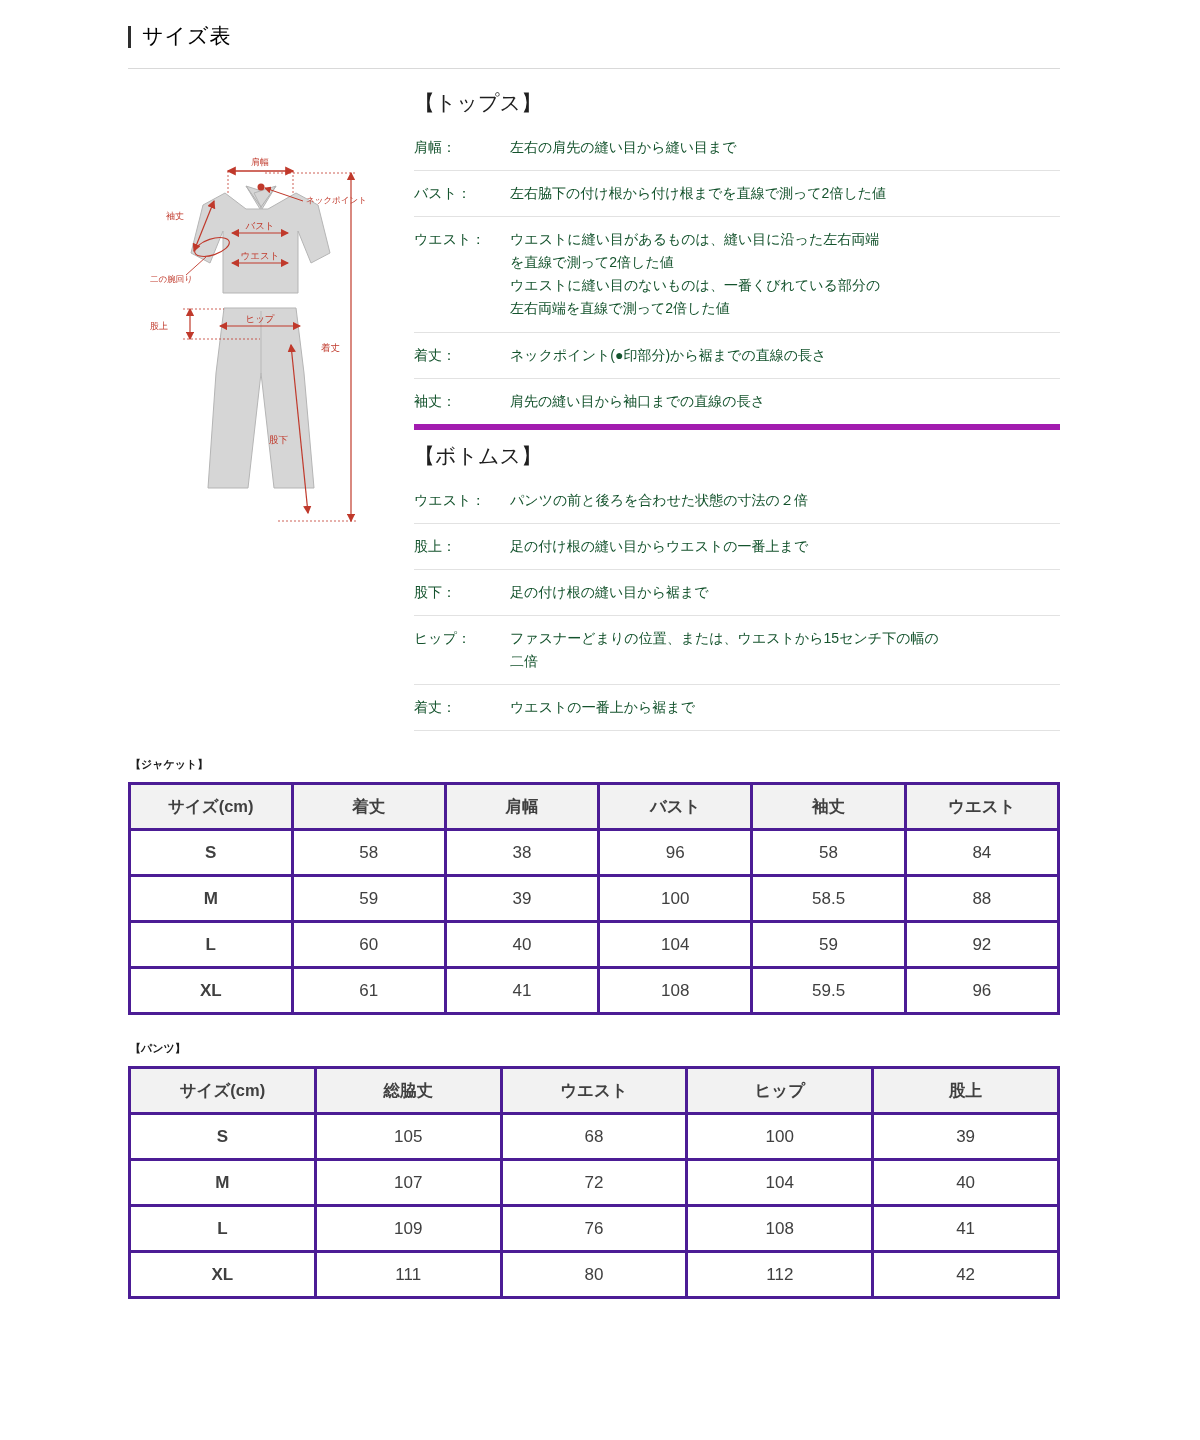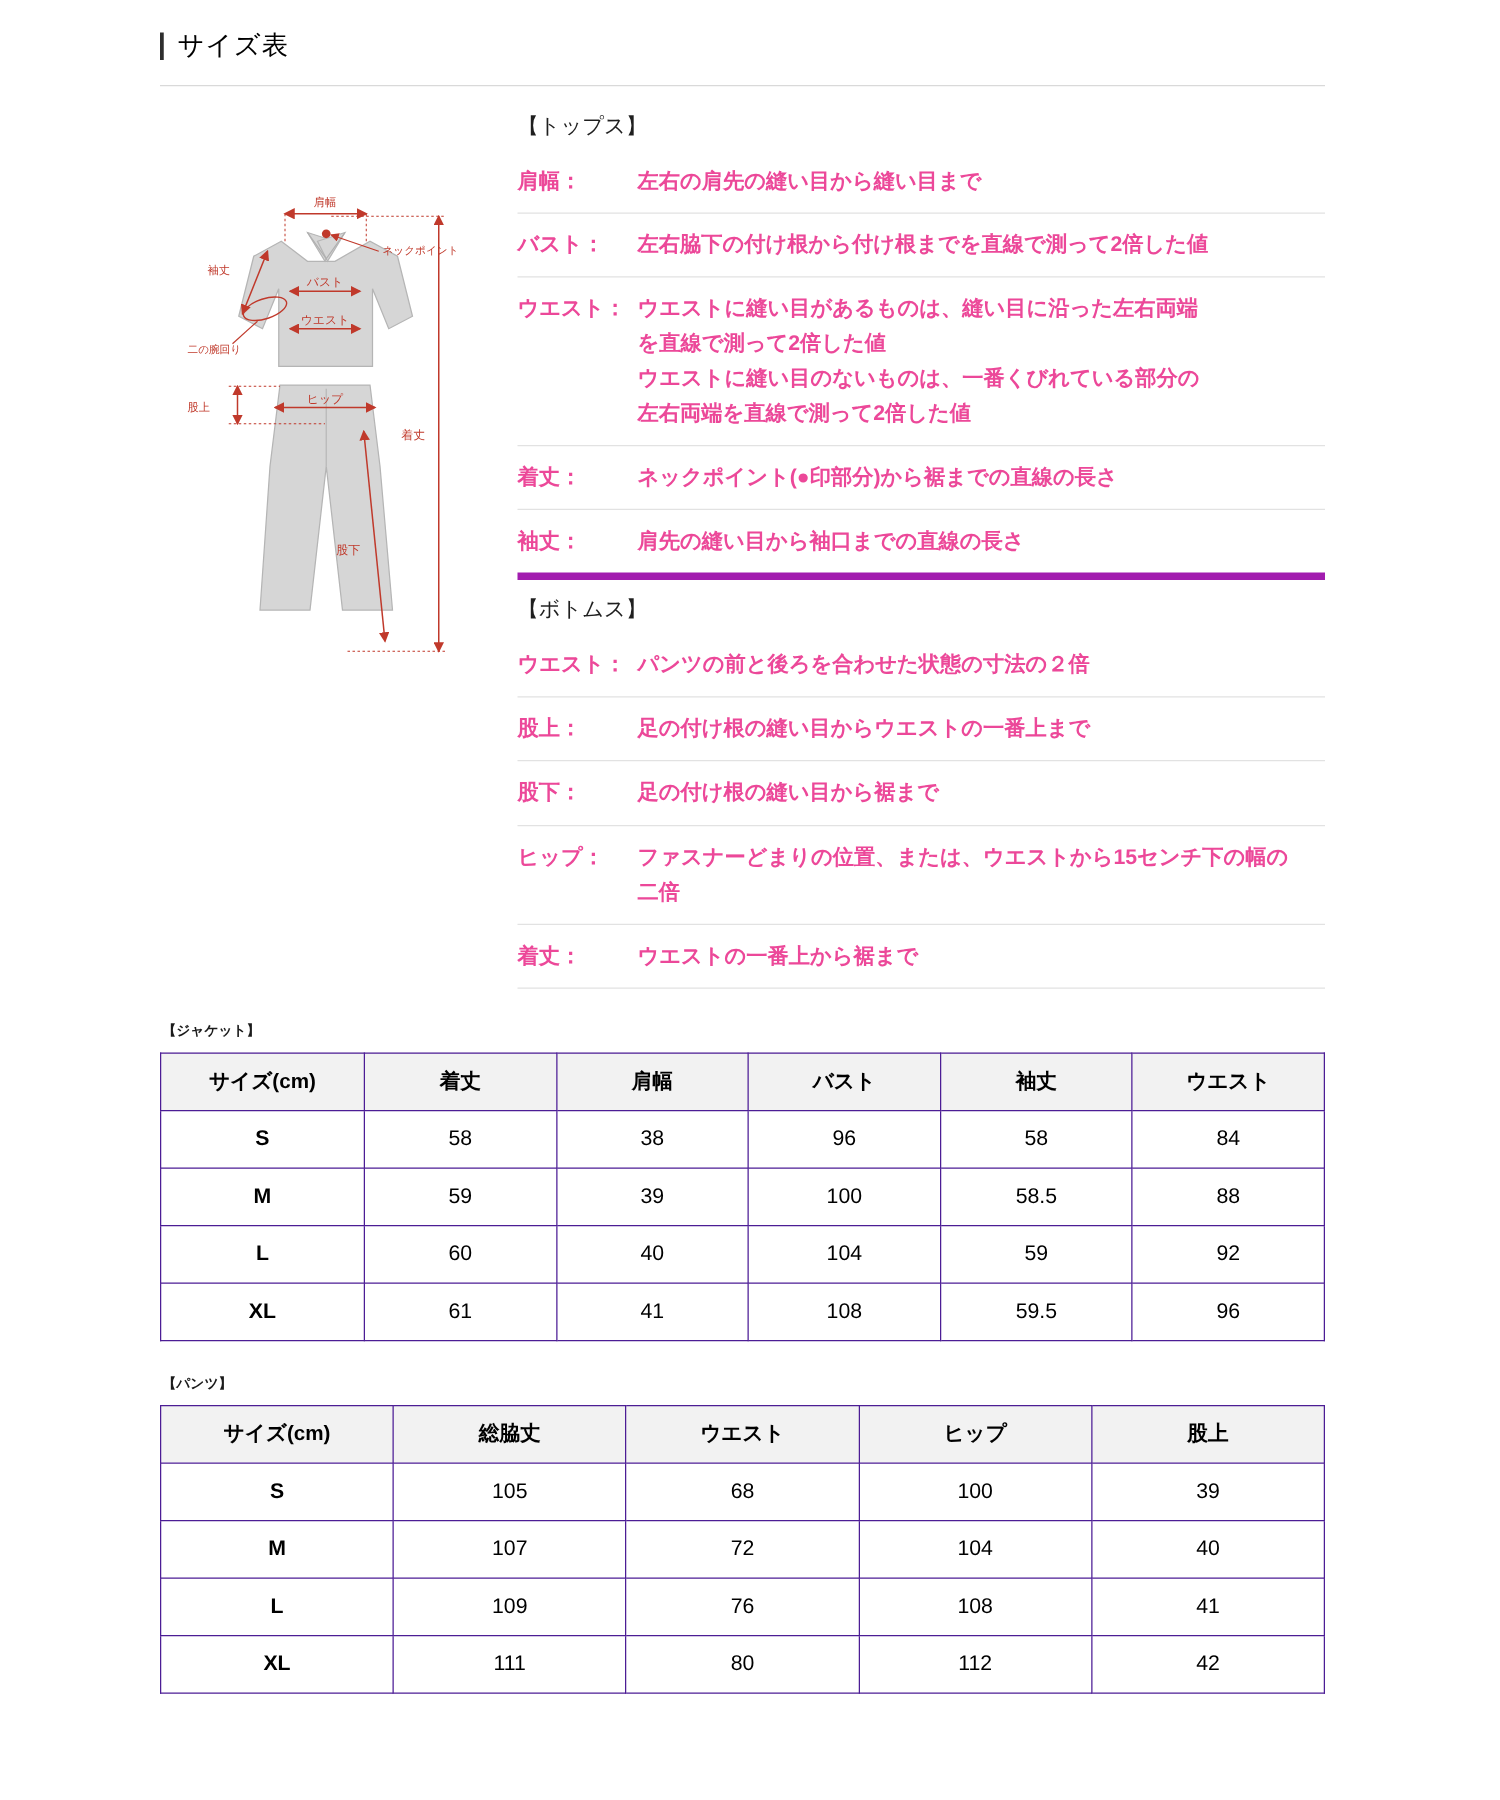--- a/index.html
+++ b/index.html
@@ -47,32 +47,31 @@
     width: 282px;
     flex: 0 0 282px;
     padding-top: 40px;
   }
   .defs {
     flex: 1 1 auto;
     padding-left: 4px;
   }
 
   .def-section-head {
-    font-size: 17px;
+    font-size: 21px;
     color: #1f1f1f;
     padding: 6px 0 8px 0;
   }
   .def-row {
     display: flex;
     border-top: 1px solid #e2e2e2;
     padding: 11px 0 11px 0;
-    font-size: 17px;
+    font-size: 14px;
     line-height: 1.65;
-    color: #ec4899;
-    font-weight: bold;
+    color: #14532d;
   }
   .def-row.no-line { border-top: none; }
   .def-term {
     flex: 0 0 96px;
     white-space: nowrap;
   }
   .def-desc { flex: 1 1 auto; }
   .def-desc .line { display: block; }
 
   
@@ -82,24 +81,24 @@
     font-weight: bold;
     color: #1b1b1b;
     margin: 0 0 10px 2px;
   }
   table.size {
     width: 100%;
     border-collapse: collapse;
     table-layout: fixed;
   }
   table.size th, table.size td {
-    border: 1px solid #4c1d95;
+    border: 3px solid #4c1d95;
     text-align: center;
     font-size: 17px;
-    color: #000000;
+    color: #404040;
     height: 46px;
     padding: 0;
   }
   table.size thead th {
     background: #f2f2f2;
     font-weight: bold;
     font-size: 16.5px;
   }
   table.size tbody th {
     font-weight: bold;

